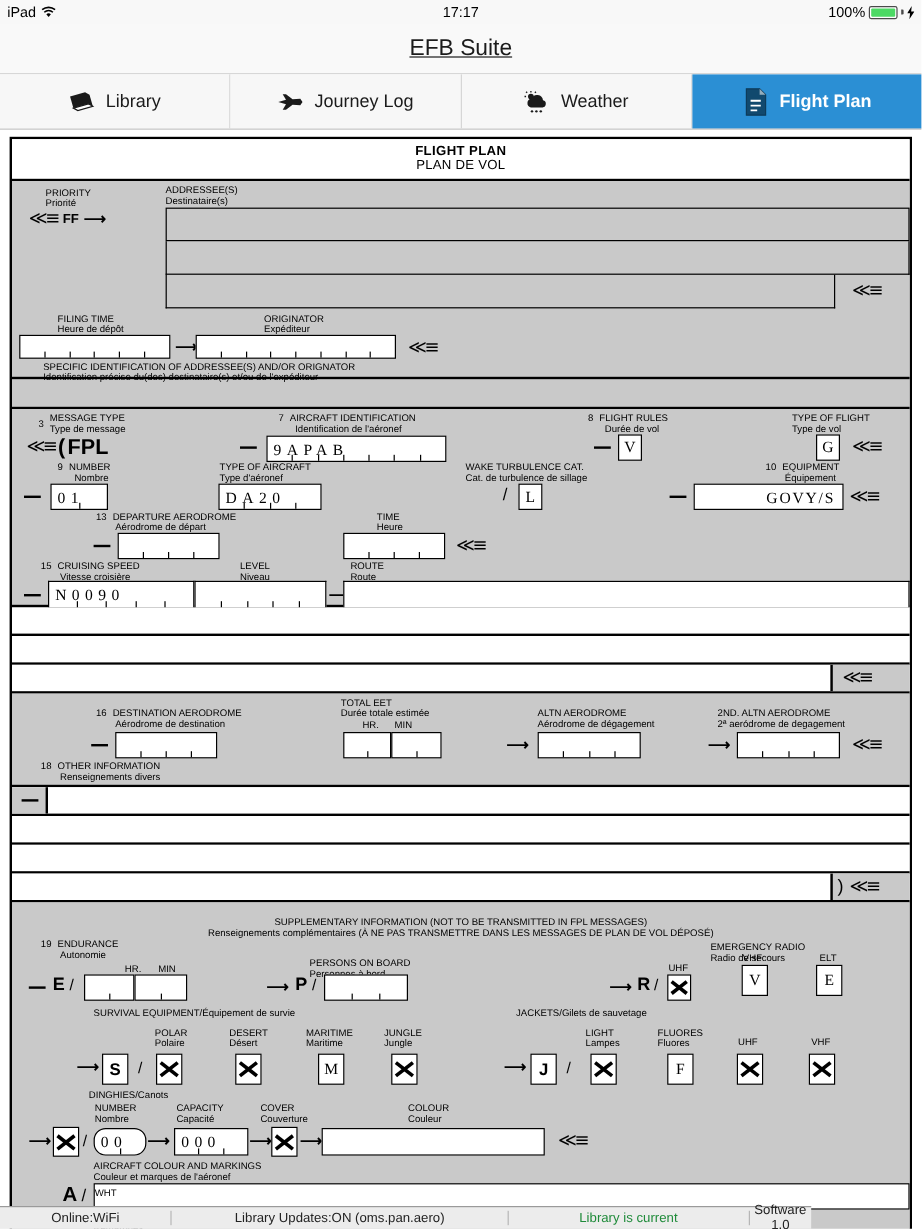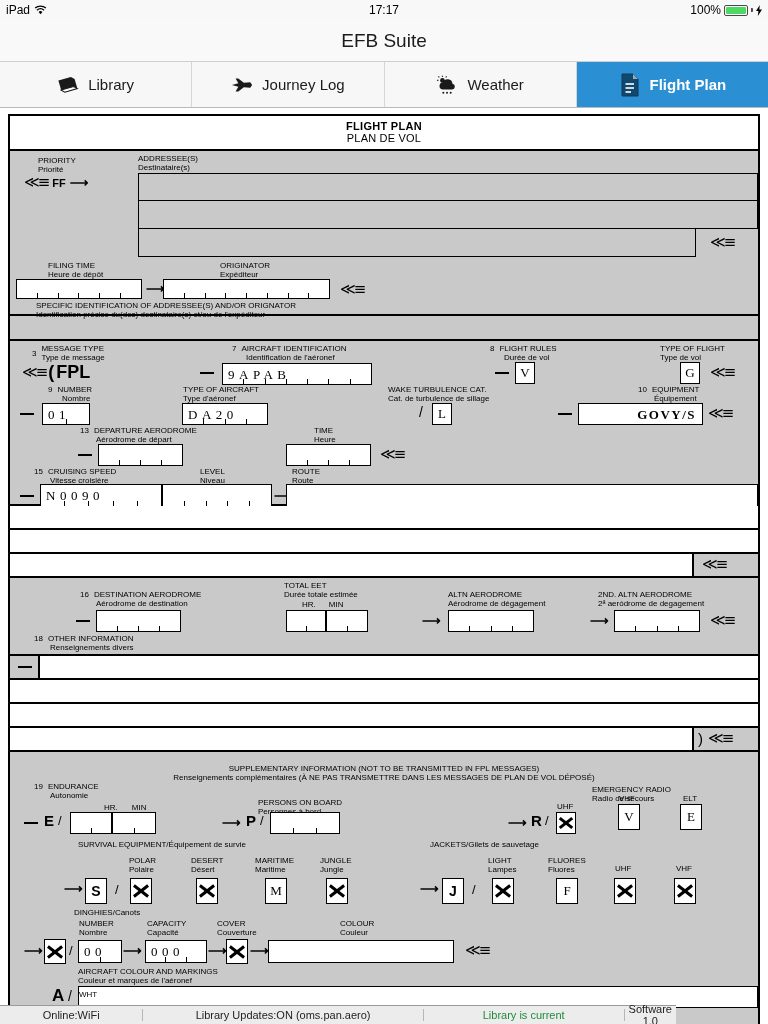--- a/index.html
+++ b/index.html
@@ -32,21 +32,21 @@
     position: relative; background: #fff;
   }
   .batt-fill { position:absolute; left:1px; top:1px; bottom:1px; width: 20px; background:#4cd964; border-radius:1px;}
   .batt-cap { width:2px; height:4px; background:#4a4a4a; border-radius:0 1px 1px 0;}
   
   #nav-bar {
     height: 42px; background: #f9f9f9;
     display: flex; align-items: center; justify-content: center;
     border-bottom: 1px solid #cfcfcf;
   }
-  #app-title { font-size: 19px; color: #1b1b1b; }
+  #app-title { font-size: 19px; color: #1b1b1b; text-decoration: underline; }
   
   #tab-bar {
     height: 46px; display: flex; width: 100%;
     background: #f6f6f6;
     border-bottom: 1px solid #b9b9b9;
   }
   .tab {
     flex: 1; display: flex; align-items: center; justify-content: center;
     gap: 9px; font-size: 15px; color: #1b1b1b;
     border-right: 1px solid #d6d6d6;
@@ -85,21 +85,21 @@
   
   .box {
     border: 1.5px solid #000; background: #fff; height: 20px;
     position: relative; display:flex; align-items:center;
   }
   .box .val {
     font-family: "Liberation Serif", serif;
     font-size: 13px; letter-spacing: 4.5px; padding-left: 5px;
     line-height: 1; white-space: pre;
   }
-  .box .val.right { margin-left:auto; padding-right:6px; letter-spacing:1.5px;font-weight:bold;}
+  .box .val.right { margin-left:auto; padding-right:6px; letter-spacing:1.5px;}
   .ticks { position:absolute; left:0; right:0; bottom:0; height:5px; display:flex;}
   .ticks span { flex:1; border-right:1.5px solid #000;}
   .ticks span:last-child { border-right:none;}
 
   .cellbox {
     border:1.5px solid #000; background:#fff; width:20px; height:22px;
     display:flex; align-items:center; justify-content:center;
     font-family:"Liberation Serif", serif; font-size:13px;
   }
   .cellbox.bold { font-family:"Liberation Sans",sans-serif; font-weight:bold; font-size:14px;}
@@ -688,21 +688,21 @@
     <div class="abs lbl-en" style="left:64px;top:156px;">DINGHIES/Canots</div>
 
     <div class="abs arrow" style="left:14px;top:192px;">⟶</div>
     <div class="abs cellbox xbox" style="left:34px;top:187px;height:25px;width:22px;"></div>
     <div class="abs" style="left:59px;top:191px;font-size:13px;">/</div>
 
     <div class="abs" style="left:69px;top:167px;">
       <div class="lbl-en">NUMBER</div>
       <div class="lbl-fr">Nombre</div>
     </div>
-    <div class="abs box" style="left:68px;top:188px;width:44px;height:23px;">
+    <div class="abs box" style="left:68px;top:188px;width:44px;height:23px;border-radius:10px;">
       <span class="val">00</span>
       <span class="ticks">
             <span></span>
             <span></span>
           </span>
     </div>
     <div class="abs arrow" style="left:113px;top:192px;">⟶</div>
 
     <div class="abs" style="left:137px;top:167px;">
       <div class="lbl-en">CAPACITY</div>

